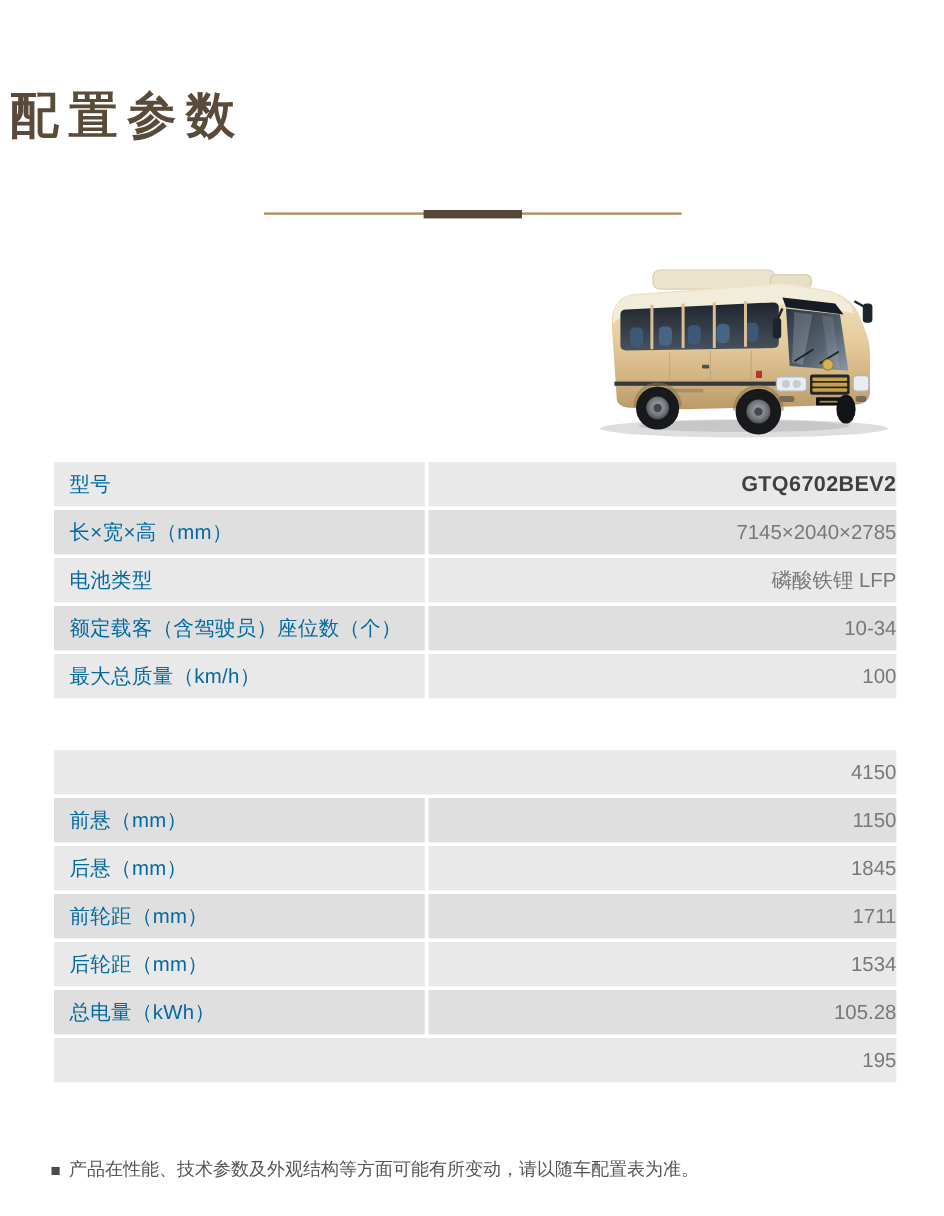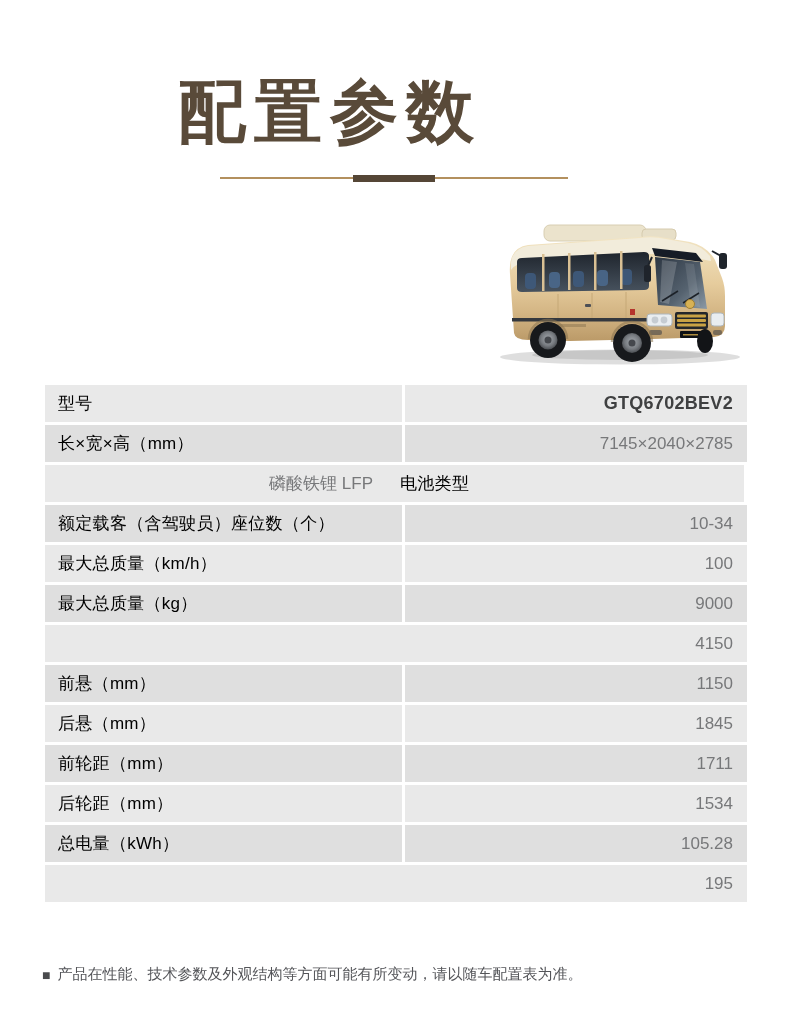--- a/index.html
+++ b/index.html
@@ -3,46 +3,46 @@
 <meta charset="utf-8">
 <style>
   html,body { margin:0; padding:0; }
   body {
     width:787px; height:1013px; position:relative; overflow:hidden;
     background:#ffffff;
     font-family:"Liberation Sans","DejaVu Sans",sans-serif;
   }
   .page-title {
     position:absolute; top:74px; left:0; width:652px;
-    text-align:center; font-size:68px; font-weight:bold;
+    font-size:41px; font-weight:bold;
     color:#594a39; letter-spacing:8px; text-indent:8px;
     line-height:1.1; white-space:nowrap;
   }
   .title-divider {
     position:absolute; top:177px; left:50%; transform:translateX(-50%);
     width:348px; height:2px; background:#b3905e;
   }
   .title-divider .divider-accent {
     position:absolute; top:-2.5px; left:50%; transform:translateX(-50%);
     width:82px; height:7px; background:#554636;
   }
   .bus-wrap { position:absolute; left:492px; top:212px; width:285px; height:163px; }
   .bus-wrap svg { display:block; width:100%; height:100%; }
 
   .spec-table { position:absolute; left:45px; top:385px; width:702px; }
   .spec-table div.row { display:flex; height:37px; margin-bottom:3px; font-size:17px; }
   .spec-table div.row:nth-of-type(odd)  { --rowbg:#e9e9e9; }
   .spec-table div.row:nth-of-type(even) { --rowbg:#dfdfdf; }
   .cell { background:var(--rowbg); display:flex; align-items:center; box-sizing:border-box; }
   .cell.label {
-    width:357px; margin-right:3px; padding-left:13px;
-    color:#000000; letter-spacing:0.3px;
+    width:309px; margin-right:3px; padding-left:13px;
+    color:#0369a1; letter-spacing:0.3px;
   }
   .cell.value {
-    flex:1; justify-content:flex-end; padding-right:14px; color:#77787a;
+    flex:1; justify-content:flex-end; color:#77787a;
   }
   .spec-table div.row:nth-of-type(1) .cell.value {
     font-weight:bold; color:#3f4041; font-size:18px; letter-spacing:0.3px;
   }
   .footnote {
     position:absolute; left:42px; top:965px;
     display:flex; align-items:center; gap:7px;
     font-size:15px; color:#545559; white-space:nowrap;
   }
   .note-square-icon { font-size:14px; color:#4a4b4d; line-height:1; }
@@ -158,37 +158,35 @@
       <div class="cell label">型号</div>
       <div class="cell value">GTQ6702BEV2</div>
     </div>
 
     <div class="row">
       <div class="cell label">长×宽×高（mm）</div>
       <div class="cell value">7145×2040×2785</div>
     </div>
 
     <div class="row">
+      <div class="cell label">电池类型</div>
       <div class="cell value">磷酸铁锂 LFP</div>
-      <div class="cell label">电池类型</div>
     </div>
 
     <div class="row">
       <div class="cell label">额定载客（含驾驶员）座位数（个）</div>
       <div class="cell value">10-34</div>
     </div>
 
     <div class="row">
       <div class="cell label">最大总质量（km/h）</div>
       <div class="cell value">100</div>
     </div>
 
     <div class="row">
-      <div class="cell label">最大总质量（kg）</div>
-      <div class="cell value">9000</div>
     </div>
 
 
     <div class="row">
       <div class="cell value">4150</div>
     </div>
 
     <div class="row">
       <div class="cell label">前悬（mm）</div>
       <div class="cell value">1150</div>

